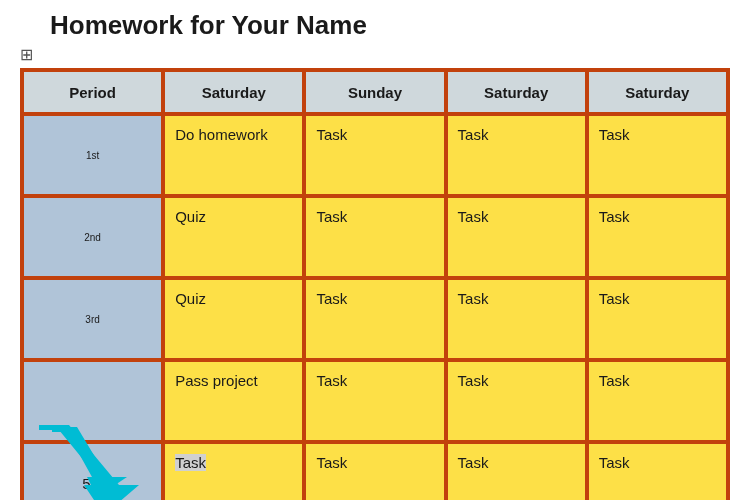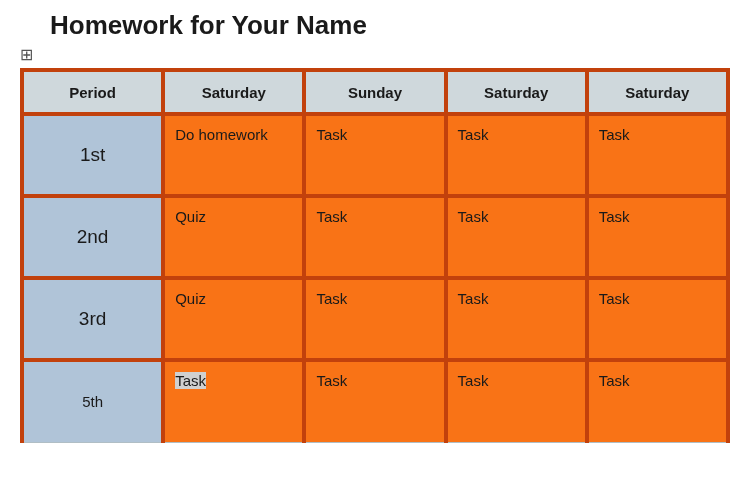--- a/index.html
+++ b/index.html
@@ -54,29 +54,29 @@
       font-weight: bold;
       text-align: center;
       font-size: 15px;
       color: #1a1a1a;
       height: 44px;
     }
 
     td.period-cell {
       background-color: #b0c4d8;
       text-align: center;
-      font-size: 19px;
+      font-size: 10px;
       font-weight: normal;
       color: #1a1a1a;
       width: 95px;
       height: 82px;
     }
 
     td.task-cell {
-      background-color: #f97316;
+      background-color: #fde047;
       font-size: 15px;
       color: #1a1a1a;
       height: 82px;
       vertical-align: top;
       padding-top: 10px;
     }
 
     td.period-4th {
       background-color: #b0c4d8;
       text-align: center;
@@ -147,20 +147,38 @@
       </tr>
 
       <tr>
         <td class="period-cell">3rd</td>
         <td class="task-cell">Quiz</td>
         <td class="task-cell">Task</td>
         <td class="task-cell">Task</td>
         <td class="task-cell">Task</td>
       </tr>
 
+      <tr style="position:relative;">
+        <td class="period-4th" style="position:relative; overflow:visible;">
+
+          <svg style="position:absolute; bottom:-62px; left:8px; z-index:10; width:100px; height:80px;" viewBox="0 0 100 80" xmlns="http://www.w3.org/2000/svg">
+
+            <polygon points="20,5 45,5 75,55 95,55 65,75 55,55 60,55 35,10 20,10" fill="#00bcd4"></polygon>
+            <polygon points="20,5 45,5 35,10 20,10" fill="#00bcd4"></polygon>
+
+          </svg>
+          <svg style="position:absolute; bottom:-75px; left:5px; z-index:10; width:110px; height:90px;" viewBox="0 0 110 90" xmlns="http://www.w3.org/2000/svg">
+            <polygon points="10,0 40,0 90,60 110,60 75,90 55,60 75,60 30,5 10,5" fill="#00bcd4"></polygon>
+          </svg>
+        </td>
+        <td class="task-cell">Pass project</td>
+        <td class="task-cell">Task</td>
+        <td class="task-cell">Task</td>
+        <td class="task-cell">Task</td>
+      </tr>
 
       <tr>
         <td class="period-5th">5th</td>
         <td class="task-cell">
           <span class="highlighted-task">Task</span>
         </td>
         <td class="task-cell">Task</td>
         <td class="task-cell">Task</td>
         <td class="task-cell">Task</td>
       </tr>

